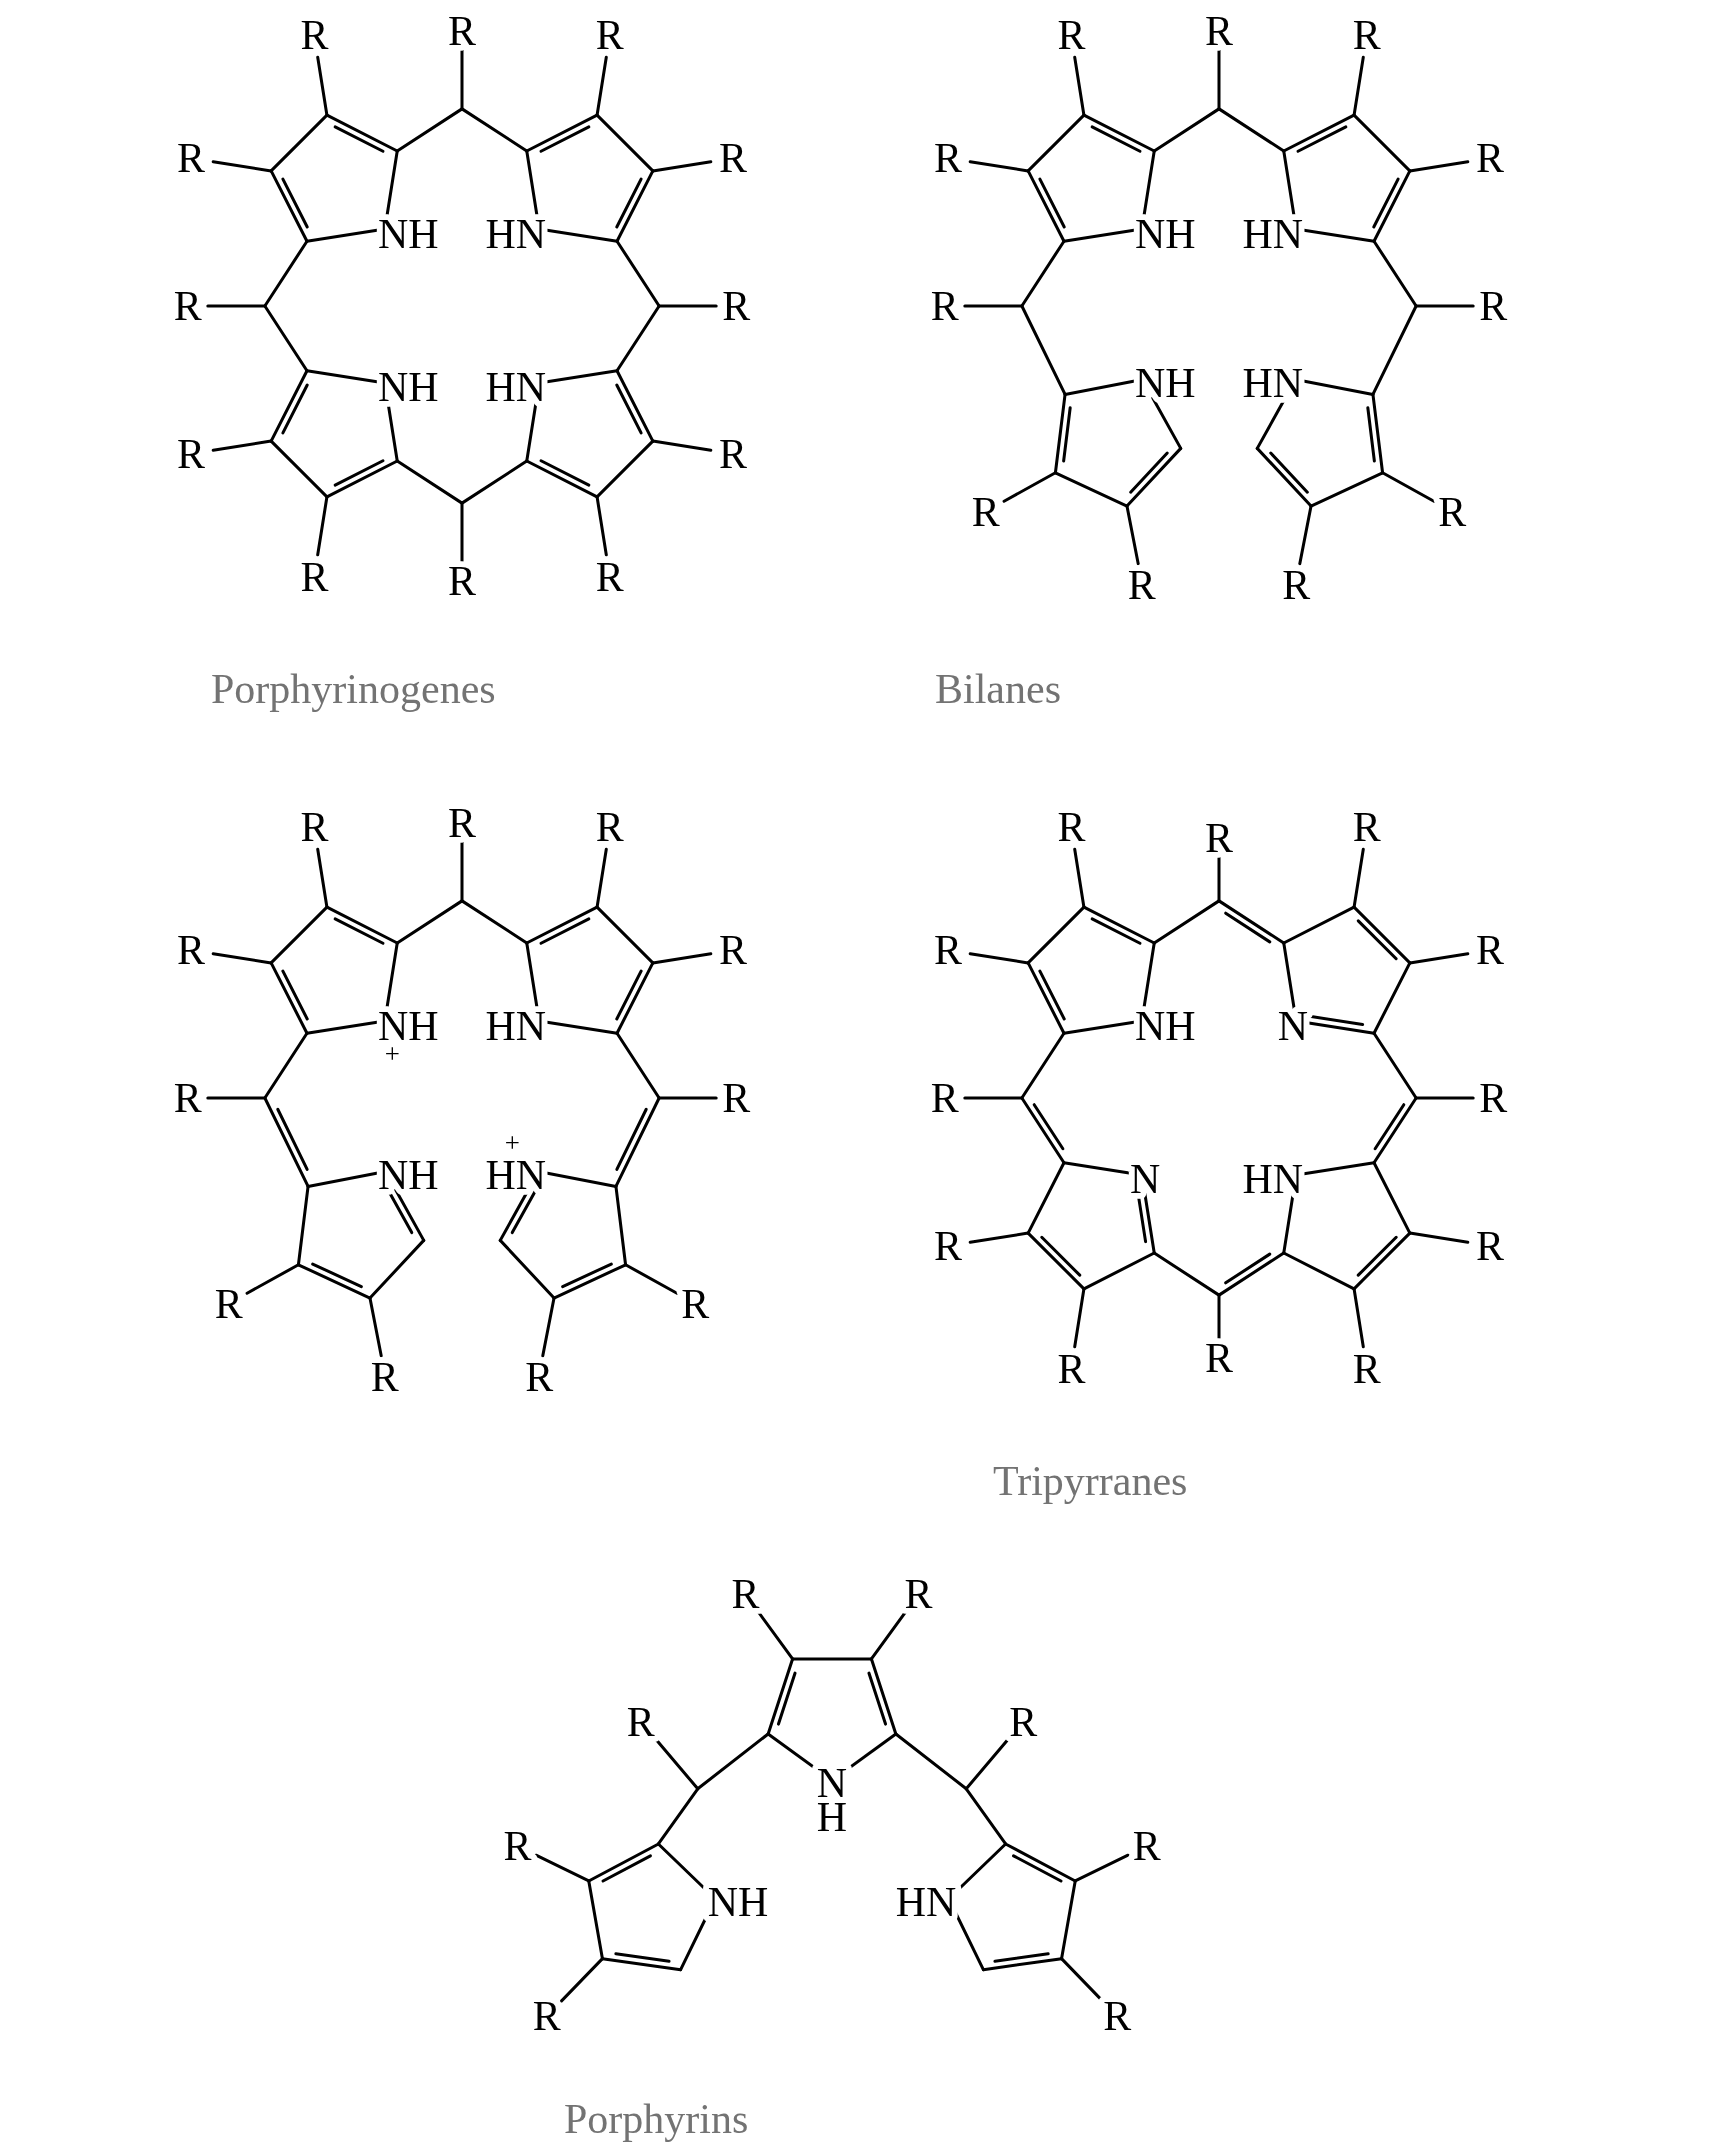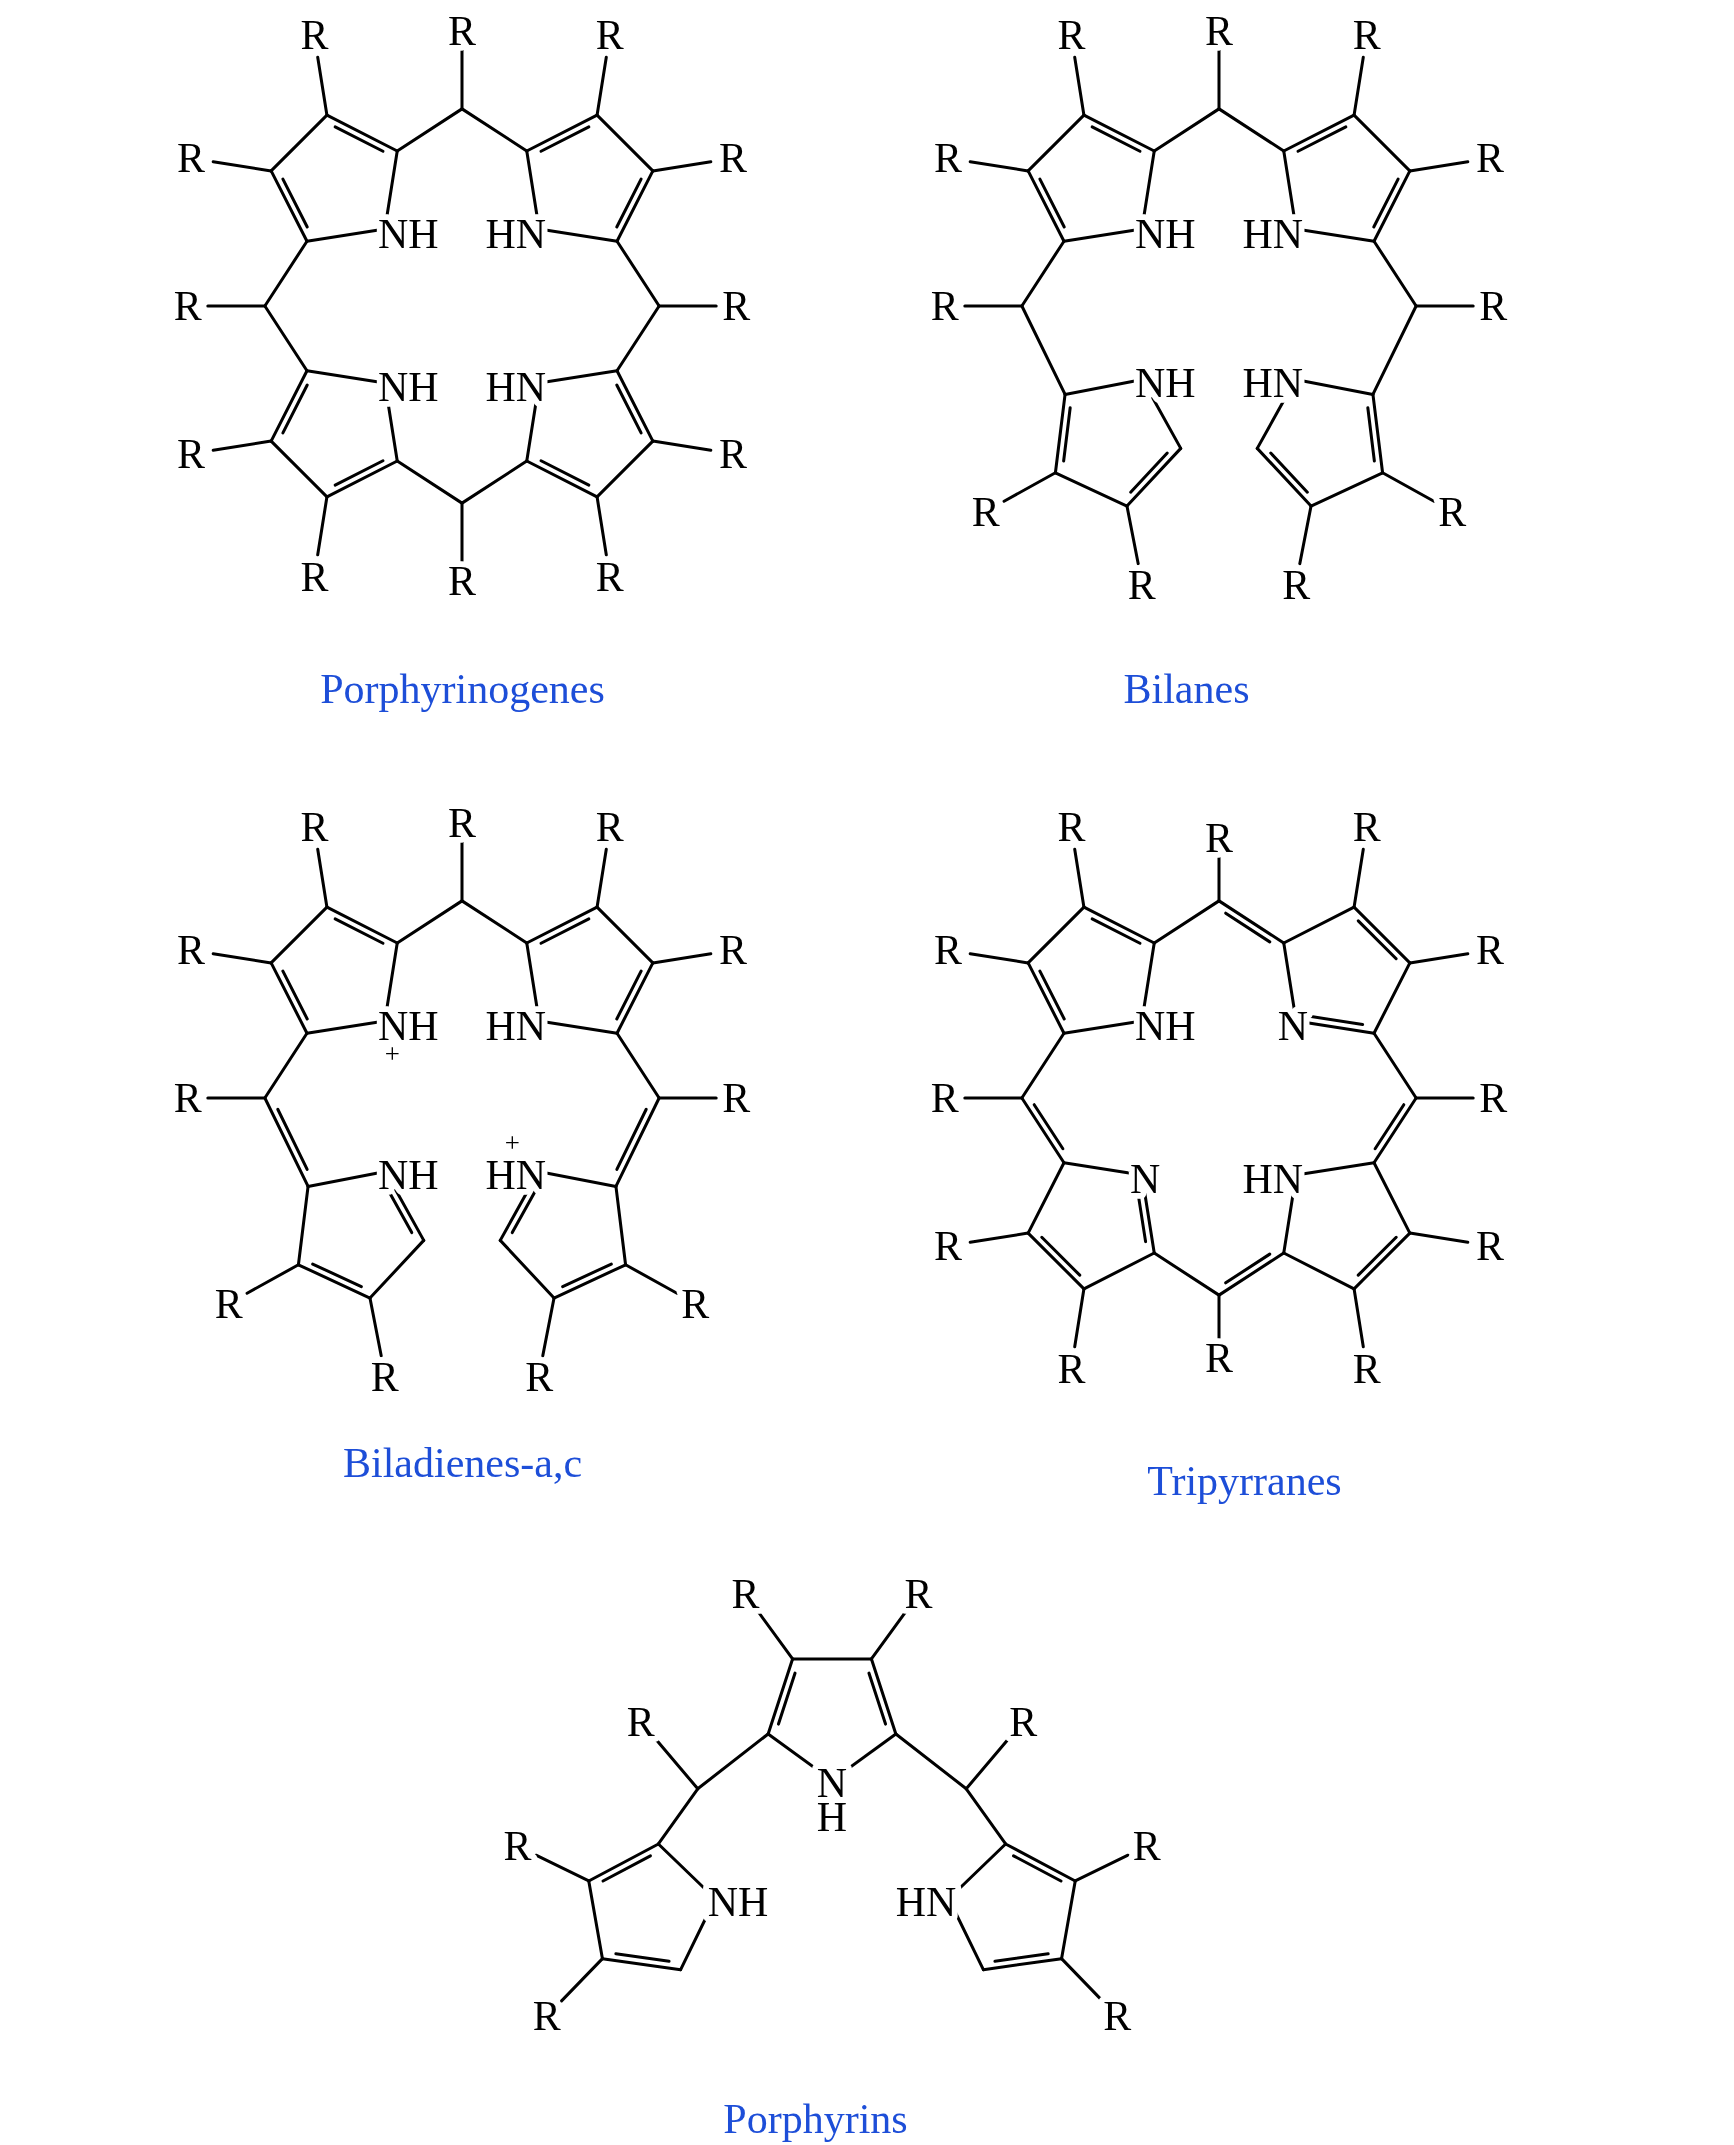--- a/index.html
+++ b/index.html
@@ -3,21 +3,21 @@
 <meta charset="utf-8">
 <style>
   html,body{margin:0;padding:0;background:#fff;}
   .canvas{position:relative;width:1734px;height:2146px;background:#ffffff;font-family:"Liberation Serif",serif;overflow:hidden;}
   svg{position:absolute;overflow:visible;}
   svg line{stroke:#000;stroke-width:3.6;stroke-linecap:round;}
   svg text{font-family:"Liberation Serif",serif;fill:#000;text-anchor:middle;dominant-baseline:central;
            paint-order:stroke;stroke:#fff;stroke-width:14px;stroke-linejoin:round;}
   text.atom{font-size:50px;}
   text.charge{font-size:32px;stroke-width:8px;}
-  .caption{position:absolute;width:503px;text-align:center;font-size:42px;color:#1d4ed8;}
+  .caption{position:absolute;width:503px;text-align:left;font-size:42px;color:#737373;}
 </style>
 </head>
 <body>
 
 <div class="canvas">
 
   <svg style="left:160px;top:4.2px" width="604" height="604" viewBox="-360 -360 720 720">
     <g>
       <line x1="-91.9" y1="-91.9" x2="-184.8" y2="-77.2"></line>
       <line x1="-184.8" y1="-77.2" x2="-227.5" y2="-161"></line>
@@ -395,18 +395,17 @@
       <text class="atom" x="340" y="181">R</text>
       <text class="atom" x="0" y="-97">N</text>
       <text class="atom" x="0" y="-56">H</text>
       <text class="atom" x="-112" y="45">NH</text>
       <text class="atom" x="112" y="45">HN</text>
     </g>
   </svg>
 
   <div class="caption" style="left:211px;top:665px">Porphyrinogenes</div>
   <div class="caption" style="left:935px;top:665px">Bilanes</div>
-  <div class="caption" style="left:211px;top:1439px">Biladienes-a,c</div>
   <div class="caption" style="left:993px;top:1457px">Tripyrranes</div>
   <div class="caption" style="left:564px;top:2095px">Porphyrins</div>
 
 </div>
 
 
 </body></html>

